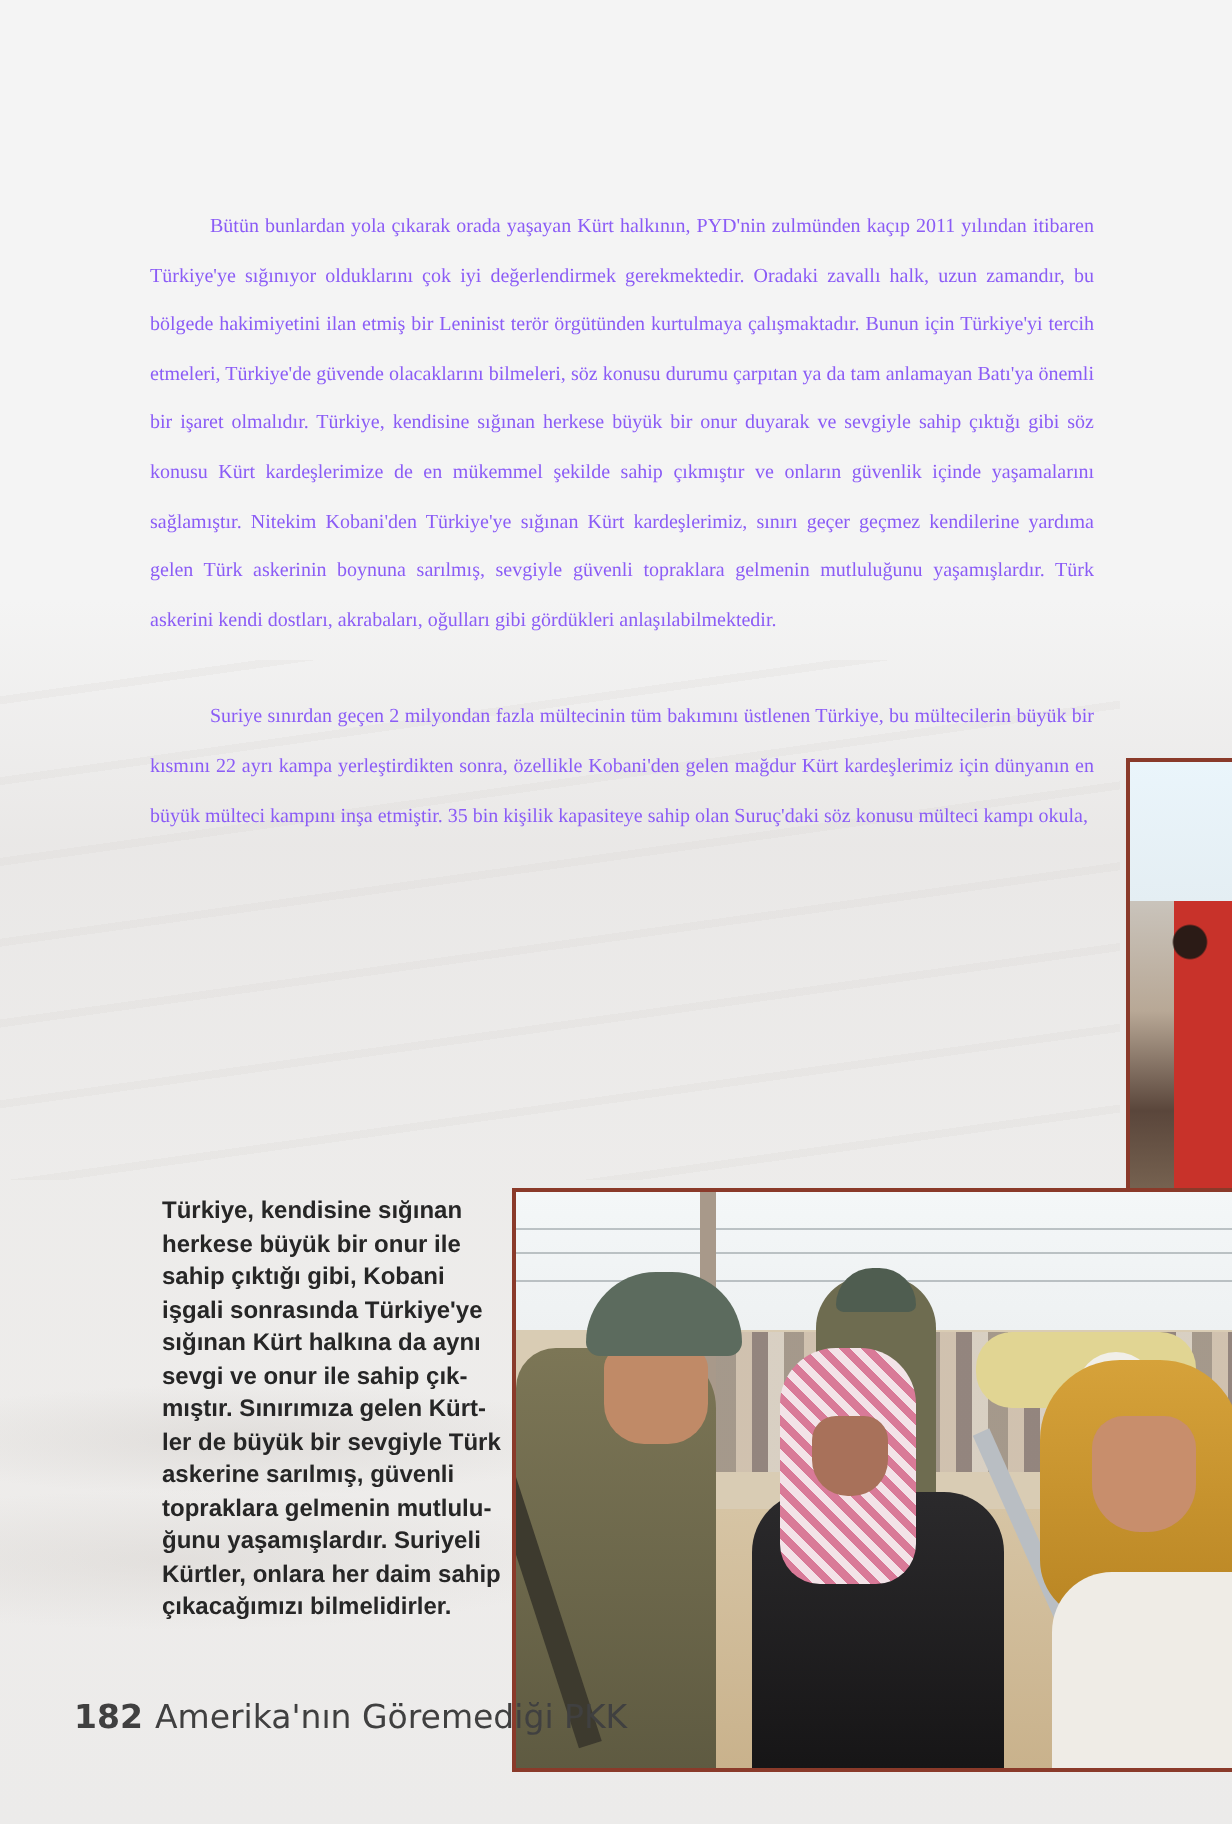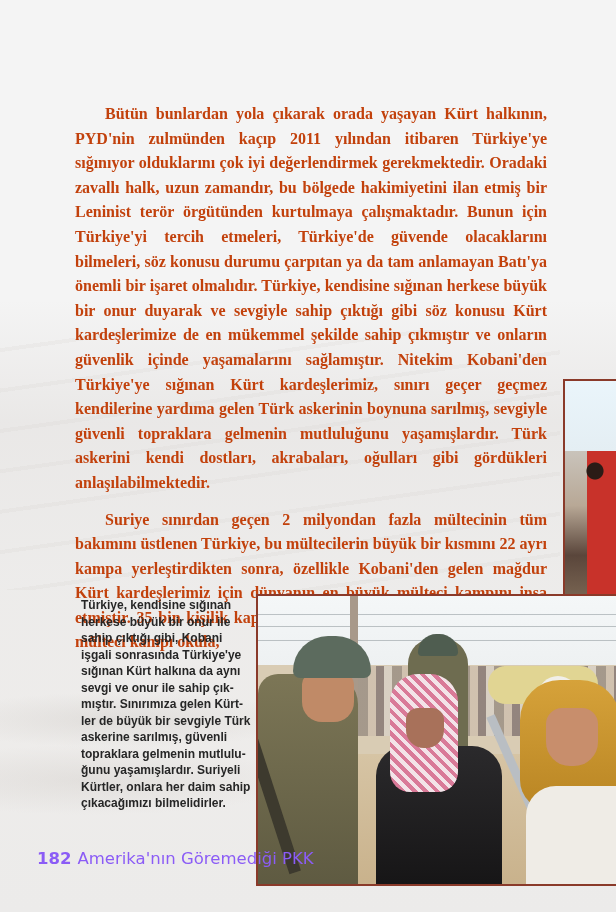--- a/index.html
+++ b/index.html
@@ -16,25 +16,25 @@
         linear-gradient(180deg, rgba(244,244,244,0) 0%, rgba(225,222,220,0.55) 20%, rgba(232,230,228,0.6) 45%, rgba(236,234,232,0.8) 75%, #ecebea 100%);
     }
     .bg-tents {
       position: absolute; left: 0; top: 330px; width: 560px; height: 260px;
       background:
         repeating-linear-gradient(172deg, rgba(255,255,255,0) 0 18px, rgba(210,206,202,0.25) 18px 22px, rgba(255,255,255,0) 22px 40px);
       opacity: 0.7;
     }
     .body-text {
       position: absolute; left: 75px; top: 102px; width: 472px;
-      font-size: 16px; line-height: 24.6px; color: #c2410c;
-      text-align: justify; hyphens: manual; font-weight: bold;
+      font-size: 10px; line-height: 24.6px; color: #8b5cf6;
+      text-align: justify; hyphens: manual;
     }
     .body-text p { margin: 0; text-indent: 30px; }
-    .body-text p + p { margin-top: 12px; }
+    .body-text p + p { margin-top: 24px; }
 
     .caption {
       position: absolute; left: 81px; top: 597px; width: 170px;
       font-family: "Liberation Sans", "DejaVu Sans", sans-serif;
       font-weight: bold; font-size: 12px; line-height: 16.5px; color: #262626;
     }
 
     .photo {
       position: absolute; border: 2px solid #8a3a2a; box-sizing: border-box; overflow: hidden;
     }
@@ -72,21 +72,21 @@
       background: repeating-linear-gradient(45deg,#d97a98 0 4px,#f3e3e8 4px 8px); border-radius: 28px 28px 20px 20px; }
     .old-woman-face { left: 148px; top: 112px; width: 38px; height: 40px; background: #a8715a; border-radius: 12px 12px 18px 18px; }
     .crutch { left: 228px; top: 120px; width: 9px; height: 190px; background: #b9bec3; transform: rotate(-24deg); transform-origin: top; }
     .young-sweater { left: 268px; top: 190px; width: 104px; height: 102px; background: #efece6; border-radius: 30px 0 0 0; }
     .young-scarf { left: 262px; top: 84px; width: 100px; height: 130px; background: linear-gradient(180deg,#d6a23a,#b98523); border-radius: 40px 40px 20px 30px; }
     .young-face { left: 288px; top: 112px; width: 52px; height: 58px; background: #c88e6c; border-radius: 16px 16px 24px 24px; }
 
     .footer {
       position: absolute; left: 37px; top: 849px;
       font-family: "DejaVu Sans", "Liberation Sans", sans-serif;
-      font-size: 16.5px; color: #8b5cf6; white-space: nowrap; z-index: 5;
+      font-size: 16.5px; color: #404040; white-space: nowrap; z-index: 5;
     }
     .footer .page-num { font-weight: bold; margin-right: 6px; }
   </style>
 </head>
 <body>
 
 <div class="bg-camp"></div>
 <div class="bg-tents"></div>
 
 <div class="body-text">

